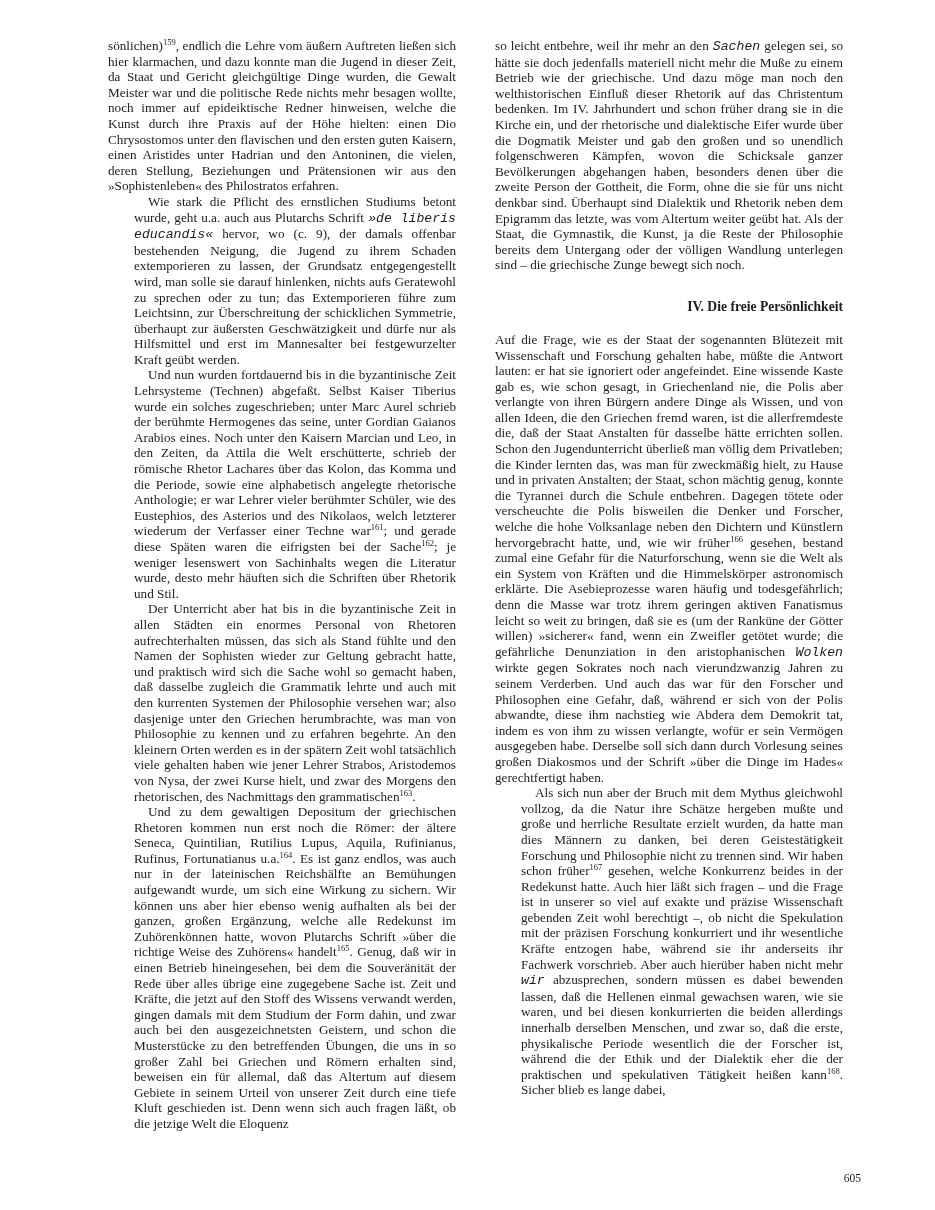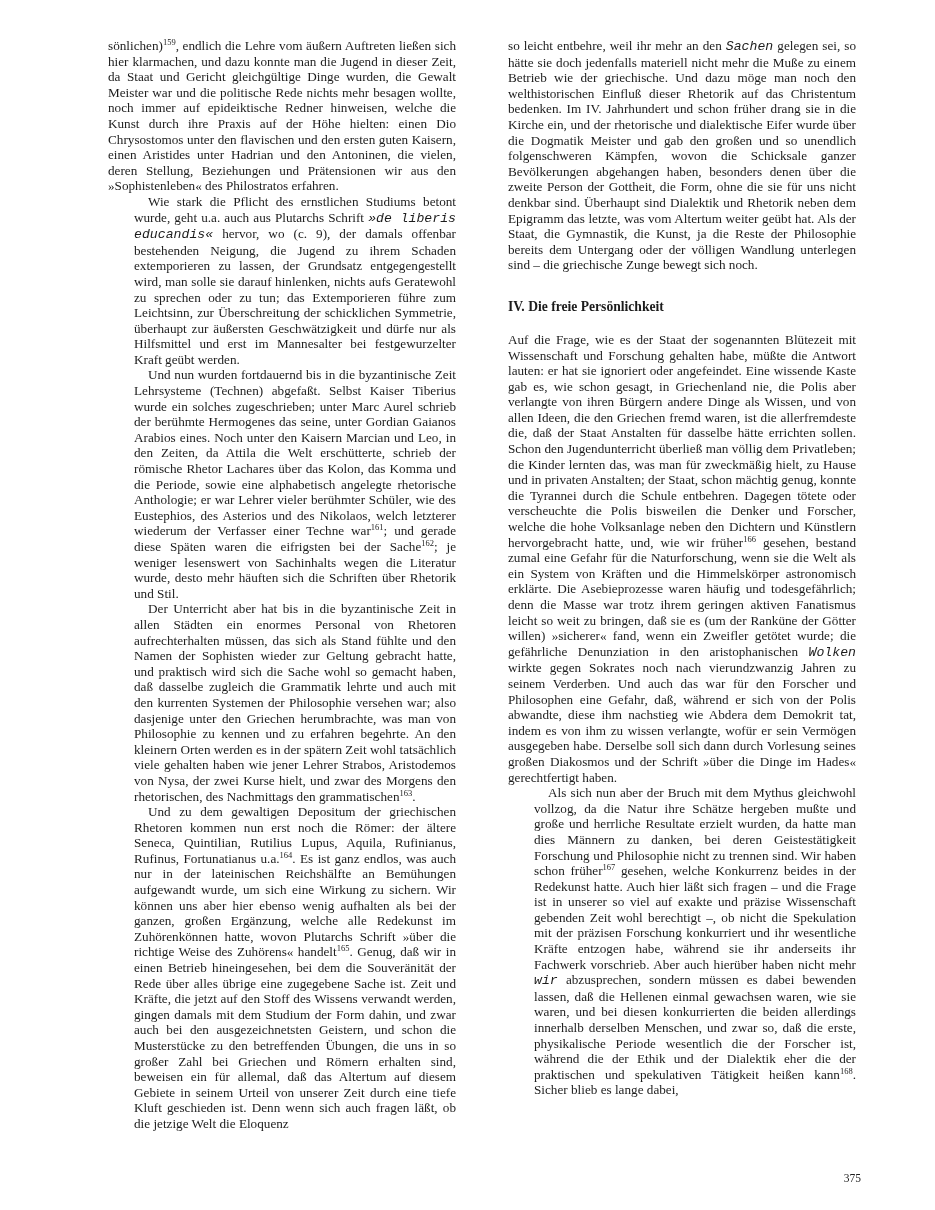--- a/index.html
+++ b/index.html
@@ -14,41 +14,41 @@
     height: 1210px;
     margin: 0 auto;
     background: #ffffff;
     color: #1c1c1c;
     font-family: "Liberation Serif", "DejaVu Serif", serif;
     padding: 38px 74px 0 108px;
     overflow: hidden;
   }
   .columns {
     display: flex;
-    gap: 52px;
+    gap: 39px;
   }
   .col {
     width: 348px;
     font-size: 13.2px;
     line-height: 15.6px;
     text-align: justify;
     hyphens: auto;
     -webkit-hyphens: auto;
   }
   .col p.paragraph {
     margin: 0;
   }
   .col p.paragraph.indent {
     text-indent: 14px;
     margin-left: 26px;
   }
   .col h2.heading {
     font-size: 13.6px;
     font-weight: bold;
-    text-align: left;
+    text-align: right;
     margin: 26px 0 17px 0;
     line-height: 16px;
   }
   sup {
     font-size: 8.5px;
     line-height: 0;
   }
   em {
     font-style: italic;
     font-family: Liberation Mono, monospace;
@@ -74,15 +74,15 @@
         <p class="paragraph indent"><span>Und zu dem gewaltigen Depositum der griechischen Rhetoren kommen nun erst noch die Römer: der ältere Seneca, Quintilian, Rutilius Lupus, Aquila, Rufinianus, Rufinus, Fortunatianus u.a.</span><sup>164</sup><span>. Es ist ganz endlos, was auch nur in der lateinischen Reichshälfte an Bemühungen aufgewandt wurde, um sich eine Wirkung zu sichern. Wir können uns aber hier ebenso wenig aufhalten als bei der ganzen, großen Ergänzung, welche alle Redekunst im Zuhörenkönnen hatte, wovon Plutarchs Schrift »über die richtige Weise des Zuhörens« handelt</span><sup>165</sup><span>. Genug, daß wir in einen Betrieb hineingesehen, bei dem die Souveränität der Rede über alles übrige eine zugegebene Sache ist. Zeit und Kräfte, die jetzt auf den Stoff des Wissens verwandt werden, gingen damals mit dem Studium der Form dahin, und zwar auch bei den ausgezeichnetsten Geistern, und schon die Musterstücke zu den betreffenden Übungen, die uns in so großer Zahl bei Griechen und Römern erhalten sind, beweisen ein für allemal, daß das Altertum auf diesem Gebiete in seinem Urteil von unserer Zeit durch eine tiefe Kluft geschieden ist. Denn wenn sich auch fragen läßt, ob die jetzige Welt die Eloquenz</span></p>
       </section>
     <section class="col">
         <p class="paragraph"><span>so leicht entbehre, weil ihr mehr an den </span><em>Sachen</em><span> gelegen sei, so hätte sie doch jedenfalls materiell nicht mehr die Muße zu einem Betrieb wie der griechische. Und dazu möge man noch den welthistorischen Einfluß dieser Rhetorik auf das Christentum bedenken. Im IV. Jahrhundert und schon früher drang sie in die Kirche ein, und der rhetorische und dialektische Eifer wurde über die Dogmatik Meister und gab den großen und so unendlich folgenschweren Kämpfen, wovon die Schicksale ganzer Bevölkerungen abgehangen haben, besonders denen über die zweite Person der Gottheit, die Form, ohne die sie für uns nicht denkbar sind. Überhaupt sind Dialektik und Rhetorik neben dem Epigramm das letzte, was vom Altertum weiter geübt hat. Als der Staat, die Gymnastik, die Kunst, ja die Reste der Philosophie bereits dem Untergang oder der völligen Wandlung unterlegen sind – die griechische Zunge bewegt sich noch.</span></p>
         <h2 class="heading"><span>IV. Die freie Persönlichkeit</span></h2>
         <p class="paragraph"><span>Auf die Frage, wie es der Staat der sogenannten Blütezeit mit Wissenschaft und Forschung gehalten habe, müßte die Antwort lauten: er hat sie ignoriert oder angefeindet. Eine wissende Kaste gab es, wie schon gesagt, in Griechenland nie, die Polis aber verlangte von ihren Bürgern andere Dinge als Wissen, und von allen Ideen, die den Griechen fremd waren, ist die allerfremdeste die, daß der Staat Anstalten für dasselbe hätte errichten sollen. Schon den Jugendunterricht überließ man völlig dem Privatleben; die Kinder lernten das, was man für zweckmäßig hielt, zu Hause und in privaten Anstalten; der Staat, schon mächtig genug, konnte die Tyrannei durch die Schule entbehren. Dagegen tötete oder verscheuchte die Polis bisweilen die Denker und Forscher, welche die hohe Volksanlage neben den Dichtern und Künstlern hervorgebracht hatte, und, wie wir früher</span><sup>166</sup><span> gesehen, bestand zumal eine Gefahr für die Naturforschung, wenn sie die Welt als ein System von Kräften und die Himmelskörper astronomisch erklärte. Die Asebieprozesse waren häufig und todesgefährlich; denn die Masse war trotz ihrem geringen aktiven Fanatismus leicht so weit zu bringen, daß sie es (um der Ranküne der Götter willen) »sicherer« fand, wenn ein Zweifler getötet wurde; die gefährliche Denunziation in den aristophanischen </span><em>Wolken</em><span> wirkte gegen Sokrates noch nach vierundzwanzig Jahren zu seinem Verderben. Und auch das war für den Forscher und Philosophen eine Gefahr, daß, während er sich von der Polis abwandte, diese ihm nachstieg wie Abdera dem Demokrit tat, indem es von ihm zu wissen verlangte, wofür er sein Vermögen ausgegeben habe. Derselbe soll sich dann durch Vorlesung seines großen Diakosmos und der Schrift »über die Dinge im Hades« gerechtfertigt haben.</span></p>
         <p class="paragraph indent"><span>Als sich nun aber der Bruch mit dem Mythus gleichwohl vollzog, da die Natur ihre Schätze hergeben mußte und große und herrliche Resultate erzielt wurden, da hatte man dies Männern zu danken, bei deren Geistestätigkeit Forschung und Philosophie nicht zu trennen sind. Wir haben schon früher</span><sup>167</sup><span> gesehen, welche Konkurrenz beides in der Redekunst hatte. Auch hier läßt sich fragen – und die Frage ist in unserer so viel auf exakte und präzise Wissenschaft gebenden Zeit wohl berechtigt –, ob nicht die Spekulation mit der präzisen Forschung konkurriert und ihr wesentliche Kräfte entzogen habe, während sie ihr anderseits ihr Fachwerk vorschrieb. Aber auch hierüber haben nicht mehr </span><em>wir</em><span> abzusprechen, sondern müssen es dabei bewenden lassen, daß die Hellenen einmal gewachsen waren, wie sie waren, und bei diesen konkurrierten die beiden allerdings innerhalb derselben Menschen, und zwar so, daß die erste, physikalische Periode wesentlich die der Forscher ist, während die der Ethik und der Dialektik eher die der praktischen und spekulativen Tätigkeit heißen kann</span><sup>168</sup><span>. Sicher blieb es lange dabei,</span></p>
       </section>
   </main>
   <div class="page-footer">
-    <span>375</span>
+    <span>605</span>
   </div>
 </div>
 
 </body></html>

